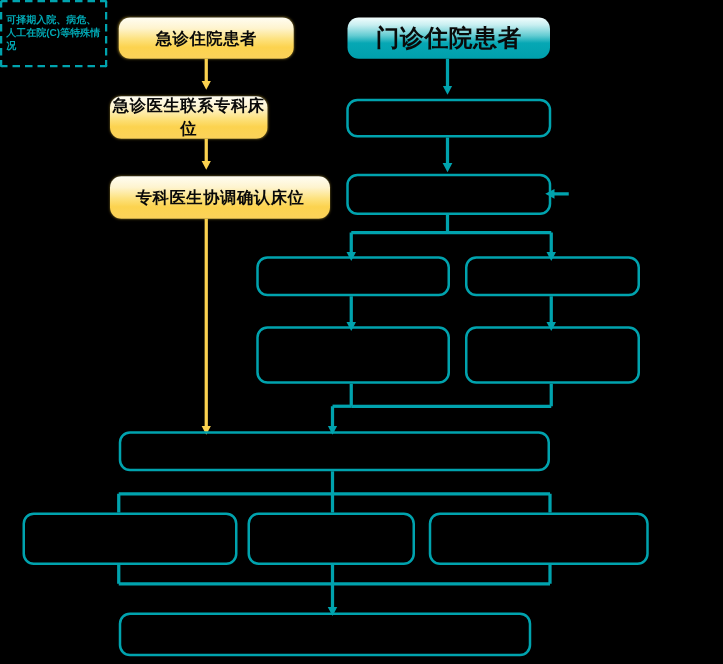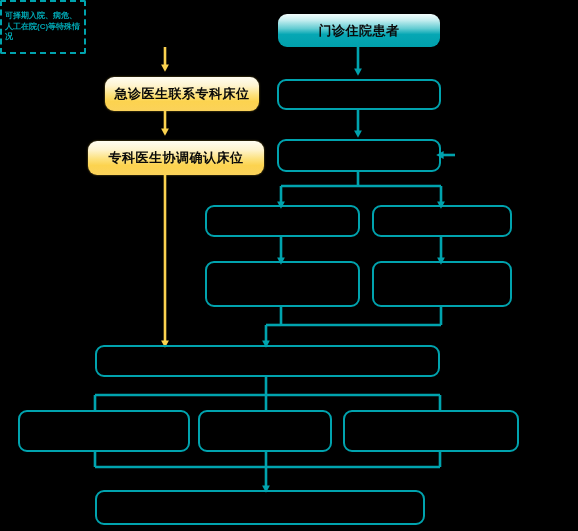--- a/index.html
+++ b/index.html
@@ -52,21 +52,21 @@
   .teal-fill {
     border-radius: 9px;
     background: linear-gradient(to bottom,
         #f2fdfd 0%,
         #c8eff1 18%,
         #63ccd2 44%,
         #06a7b4 62%,
         #00a0ac 100%);
     color: #0a0a0a;
     font-weight: bold;
-    font-size: 13px;
+    font-size: 19px;
     letter-spacing: 0.5px;
   }
   
   .teal-outline {
     border-radius: 9px;
     border: 2px solid #00a3ae;
     background: transparent;
     color: #0a0a0a;
     font-size: 12px;
     line-height: 1.35;
@@ -137,22 +137,25 @@
       <line x1="95" y1="452" x2="95" y2="467"></line>
       <line x1="440" y1="452" x2="440" y2="467"></line>
       <line x1="95" y1="467" x2="440" y2="467"></line>
       <line x1="266" y1="452" x2="266" y2="467"></line>
       <line x1="266" y1="467" x2="266" y2="489" marker-end="url(#arrTeal)"></line>
 
       <line x1="455" y1="155" x2="440" y2="155" marker-end="url(#arrTeal)"></line>
     </g>
   </svg>
 
-
-  <div class="node gold" style="left:88px; top:77px; width:154px; height:34px;margin-left:17px;">
+  <div class="node gold" style="left:95px; top:14px; width:140px; height:33px;">
+    <span>急诊住院患者</span>
+  </div>
+
+  <div class="node gold" style="left:88px; top:77px; width:126px; height:34px;">
     <span>急诊医生联系专科床位</span>
   </div>
 
   <div class="node gold" style="left:88px; top:141px; width:176px; height:34px;">
     <span>专科医生协调确认床位</span>
   </div>
 
   <div class="node teal-fill" style="left:278px; top:14px; width:162px; height:33px;">
     <span>门诊住院患者</span>
   </div>

